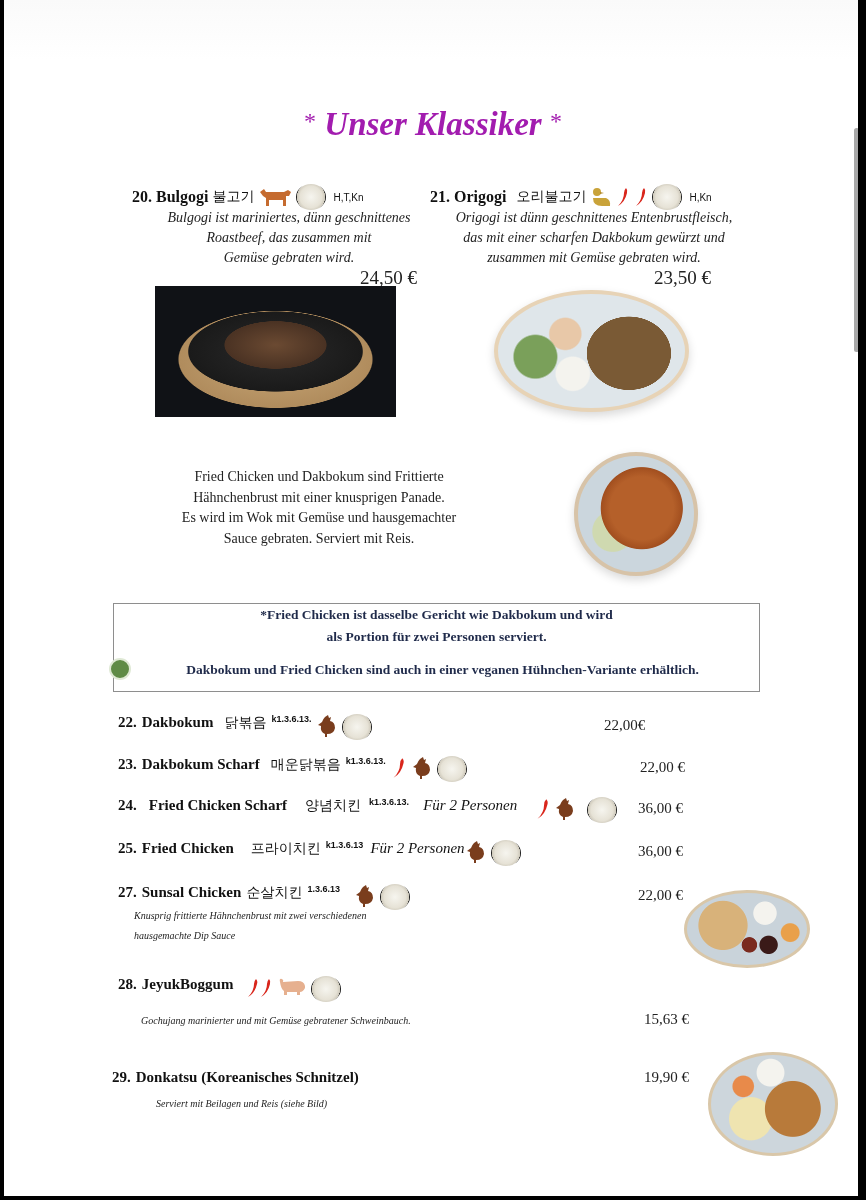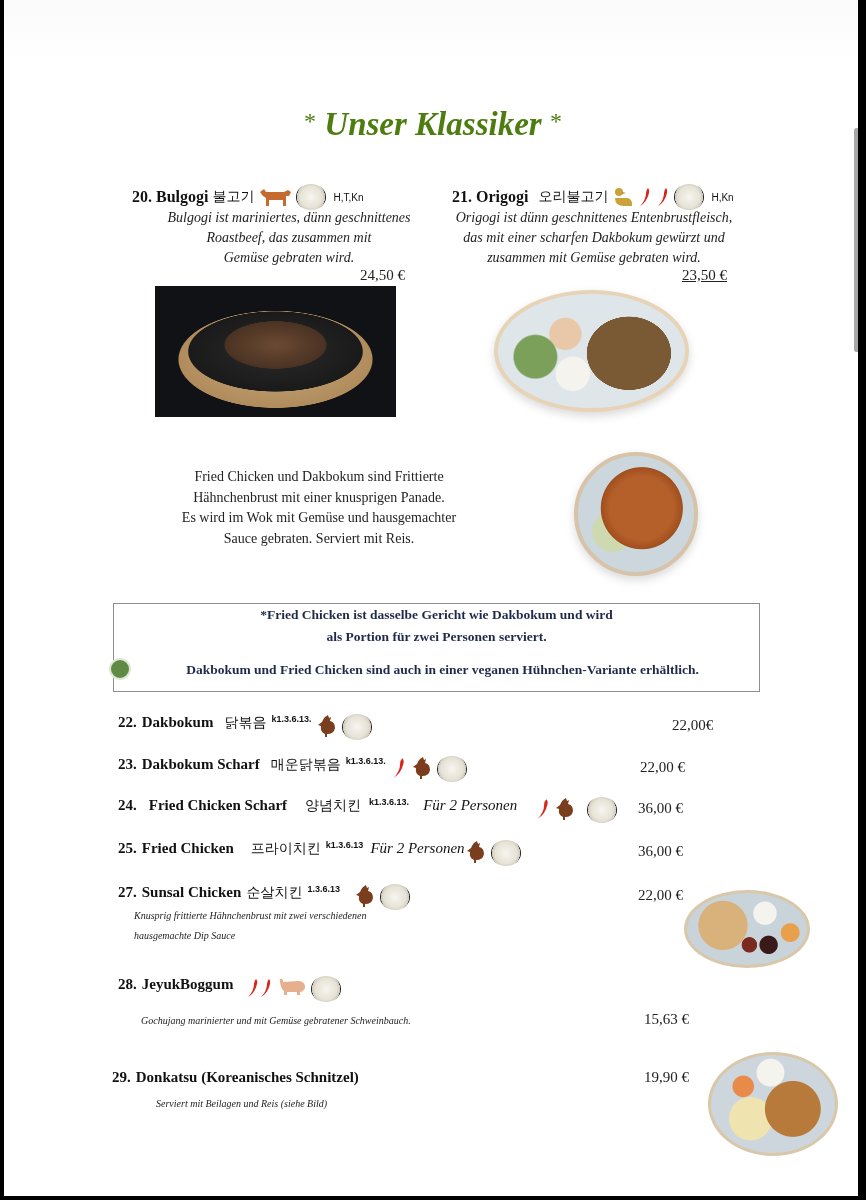--- a/index.html
+++ b/index.html
@@ -15,32 +15,32 @@
     background: linear-gradient(#fafafa, #ffffff);
   }
   .scrollbar {
     position: absolute; left: 850px; top: 128px; width: 5px; height: 224px;
     background: #a8a8a8; border-radius: 3px;
   }
 
   .title {
     position: absolute; left: 0; top: 106px; width: 866px; text-align: center;
     font-family: "Liberation Serif", serif; font-style: italic; font-weight: bold;
-    font-size: 33px; color: #4d7c0f;
+    font-size: 33px; color: #a21caf;
   }
   .title .star { font-weight: normal; font-style: normal; font-size: 24px; vertical-align: 6px; }
 
   .abs { position: absolute; }
 
   
   .feat-head { font-weight: bold; font-size: 16px; white-space: nowrap; display: flex; align-items: center; gap: 4px; }
   .feat-head .ko { font-family: "DejaVu Sans", sans-serif; font-weight: normal; font-size: 14px; }
   .feat-head .codes { font-family: "Liberation Sans", sans-serif; font-weight: normal; font-size: 10px; margin-left: 3px; }
   .feat-desc { font-style: italic; font-size: 14px; text-align: center; line-height: 20px; color: #222; }
-  .price { font-size: 15px; color: #222; }
+  .price { font-size: 19px; color: #222; }
 
   
   .icon { display: inline-block; vertical-align: middle; }
   .rice {
     width: 30px; height: 26px; border-radius: 50%;
     background: radial-gradient(circle at 50% 50%, #f6f5ef 0%, #e6e2d6 55%, #cfcabc 70%, #1a1a1a 72%);
   }
 
   .photo { position: absolute; overflow: hidden; }
   .bulgogi-photo {
@@ -99,21 +99,21 @@
     <span class="codes">H,T,Kn</span>
   </div>
   <div class="abs feat-desc" style="left:130px; top:208px; width:310px;">
     <div>Bulgogi ist mariniertes, dünn geschnittenes</div>
     <div>Roastbeef, das zusammen mit</div>
     <div>Gemüse gebraten wird.</div>
   </div>
   <div class="abs price" style="left:356px; top:267px;">24,50 €</div>
   <div class="photo bulgogi-photo" style="left:151px; top:286px; width:241px; height:131px;"></div>
 
-  <div class="abs feat-head" style="left:448px; top:184px;text-align:right;">
+  <div class="abs feat-head" style="left:426px; top:184px;text-align:right;">
     <span>21.</span>
     <span>Origogi</span>
     <span class="ko" style="margin-left:6px">오리불고기</span>
     <svg class="icon" width="22" height="22" viewBox="0 0 22 22">
       <circle cx="7" cy="6" r="4" fill="#c9a33a"></circle>
         <path d="M3 12 Q3 20 12 20 L20 20 Q21 14 16 12 Z" fill="#c9a33a"></path>
         <path d="M10 6 L14 7 L10 8 Z" fill="#b08726"></path>
     </svg>
     <svg class="icon" width="14" height="22" viewBox="0 0 14 22">
         <path d="M10 2 Q12 4 11 7 Q9 16 2 20 Q8 14 8 7 Q8 4 10 2Z" fill="#d9261c"></path>
@@ -122,21 +122,21 @@
         <path d="M10 2 Q12 4 11 7 Q9 16 2 20 Q8 14 8 7 Q8 4 10 2Z" fill="#d9261c"></path>
       </svg>
     <span class="icon rice"></span>
     <span class="codes">H,Kn</span>
   </div>
   <div class="abs feat-desc" style="left:440px; top:208px; width:300px;">
     <div>Origogi ist dünn geschnittenes Entenbrustfleisch,</div>
     <div>das mit einer scharfen Dakbokum gewürzt und</div>
     <div>zusammen mit Gemüse gebraten wird.</div>
   </div>
-  <div class="abs price" style="left:678px; top:267px;text-decoration:underline;">23,50 €</div>
+  <div class="abs price" style="left:650px; top:267px;">23,50 €</div>
   <div class="photo plate" style="left:490px; top:290px; width:195px; height:122px; border-radius:50%; background: radial-gradient(circle at 20% 55%, #7aa05a 0 13%, transparent 14%), radial-gradient(circle at 36% 35%, #e8c8a8 0 11%, transparent 12%), radial-gradient(circle at 40% 70%, #f4f3ee 0 12%, transparent 13%), radial-gradient(ellipse 28% 40% at 70% 52%, #7a5a35 0 80%, transparent 81%), #dfe6ea; border: 4px solid #e7d3b6;"></div>
 
   <div class="abs desc-block" style="left:140px; top:467px; width:350px;">
     <div>Fried Chicken und Dakbokum sind Frittierte</div>
     <div>Hähnchenbrust mit einer knusprigen Panade.</div>
     <div>Es wird im Wok mit Gemüse und hausgemachter</div>
     <div>Sauce gebraten. Serviert mit Reis.</div>
   </div>
   <div class="photo plate" style="left:570px; top:452px; width:124px; height:124px; background: radial-gradient(circle at 55% 45%, #b5602a 0 35%, #a24f1f 45%, transparent 46%), radial-gradient(circle at 30% 65%, #cfd9b0 0 18%, transparent 19%), #cbd6dd; border: 4px solid #d7c3a8;"></div>
 
@@ -150,21 +150,21 @@
   <div class="abs li-head" style="left:114px; top:714px;">
     <span>22.</span>
     <span>Dakbokum</span>
     <span class="ko">닭볶음</span>
     <span class="codes">k1.3.6.13.</span>
     <svg class="icon" width="20" height="24" viewBox="0 0 20 24">
         <path d="M8 3 L11 1 L12 4 L14 3 L13 7 Q18 8 18 14 Q17 20 10 20 L10 23 L8 23 L8 20 Q3 18 4 12 L1 11 L5 8 Q6 5 8 3Z" fill="#7a3d1d"></path>
       </svg>
     <span class="icon rice"></span>
   </div>
-  <div class="abs li-price" style="left:668px; top:717px;">22,00€</div>
+  <div class="abs li-price" style="left:600px; top:717px;">22,00€</div>
 
   <div class="abs li-head" style="left:114px; top:756px;">
     <span>23.</span>
     <span>Dakbokum Scharf</span>
     <span class="ko">매운닭볶음</span>
     <span class="codes">k1.3.6.13.</span>
     <svg class="icon" width="16" height="24" viewBox="0 0 14 22">
         <path d="M10 2 Q12 4 11 7 Q9 16 2 20 Q8 14 8 7 Q8 4 10 2Z" fill="#d9261c"></path>
       </svg>
     <svg class="icon" width="20" height="24" viewBox="0 0 20 24">

